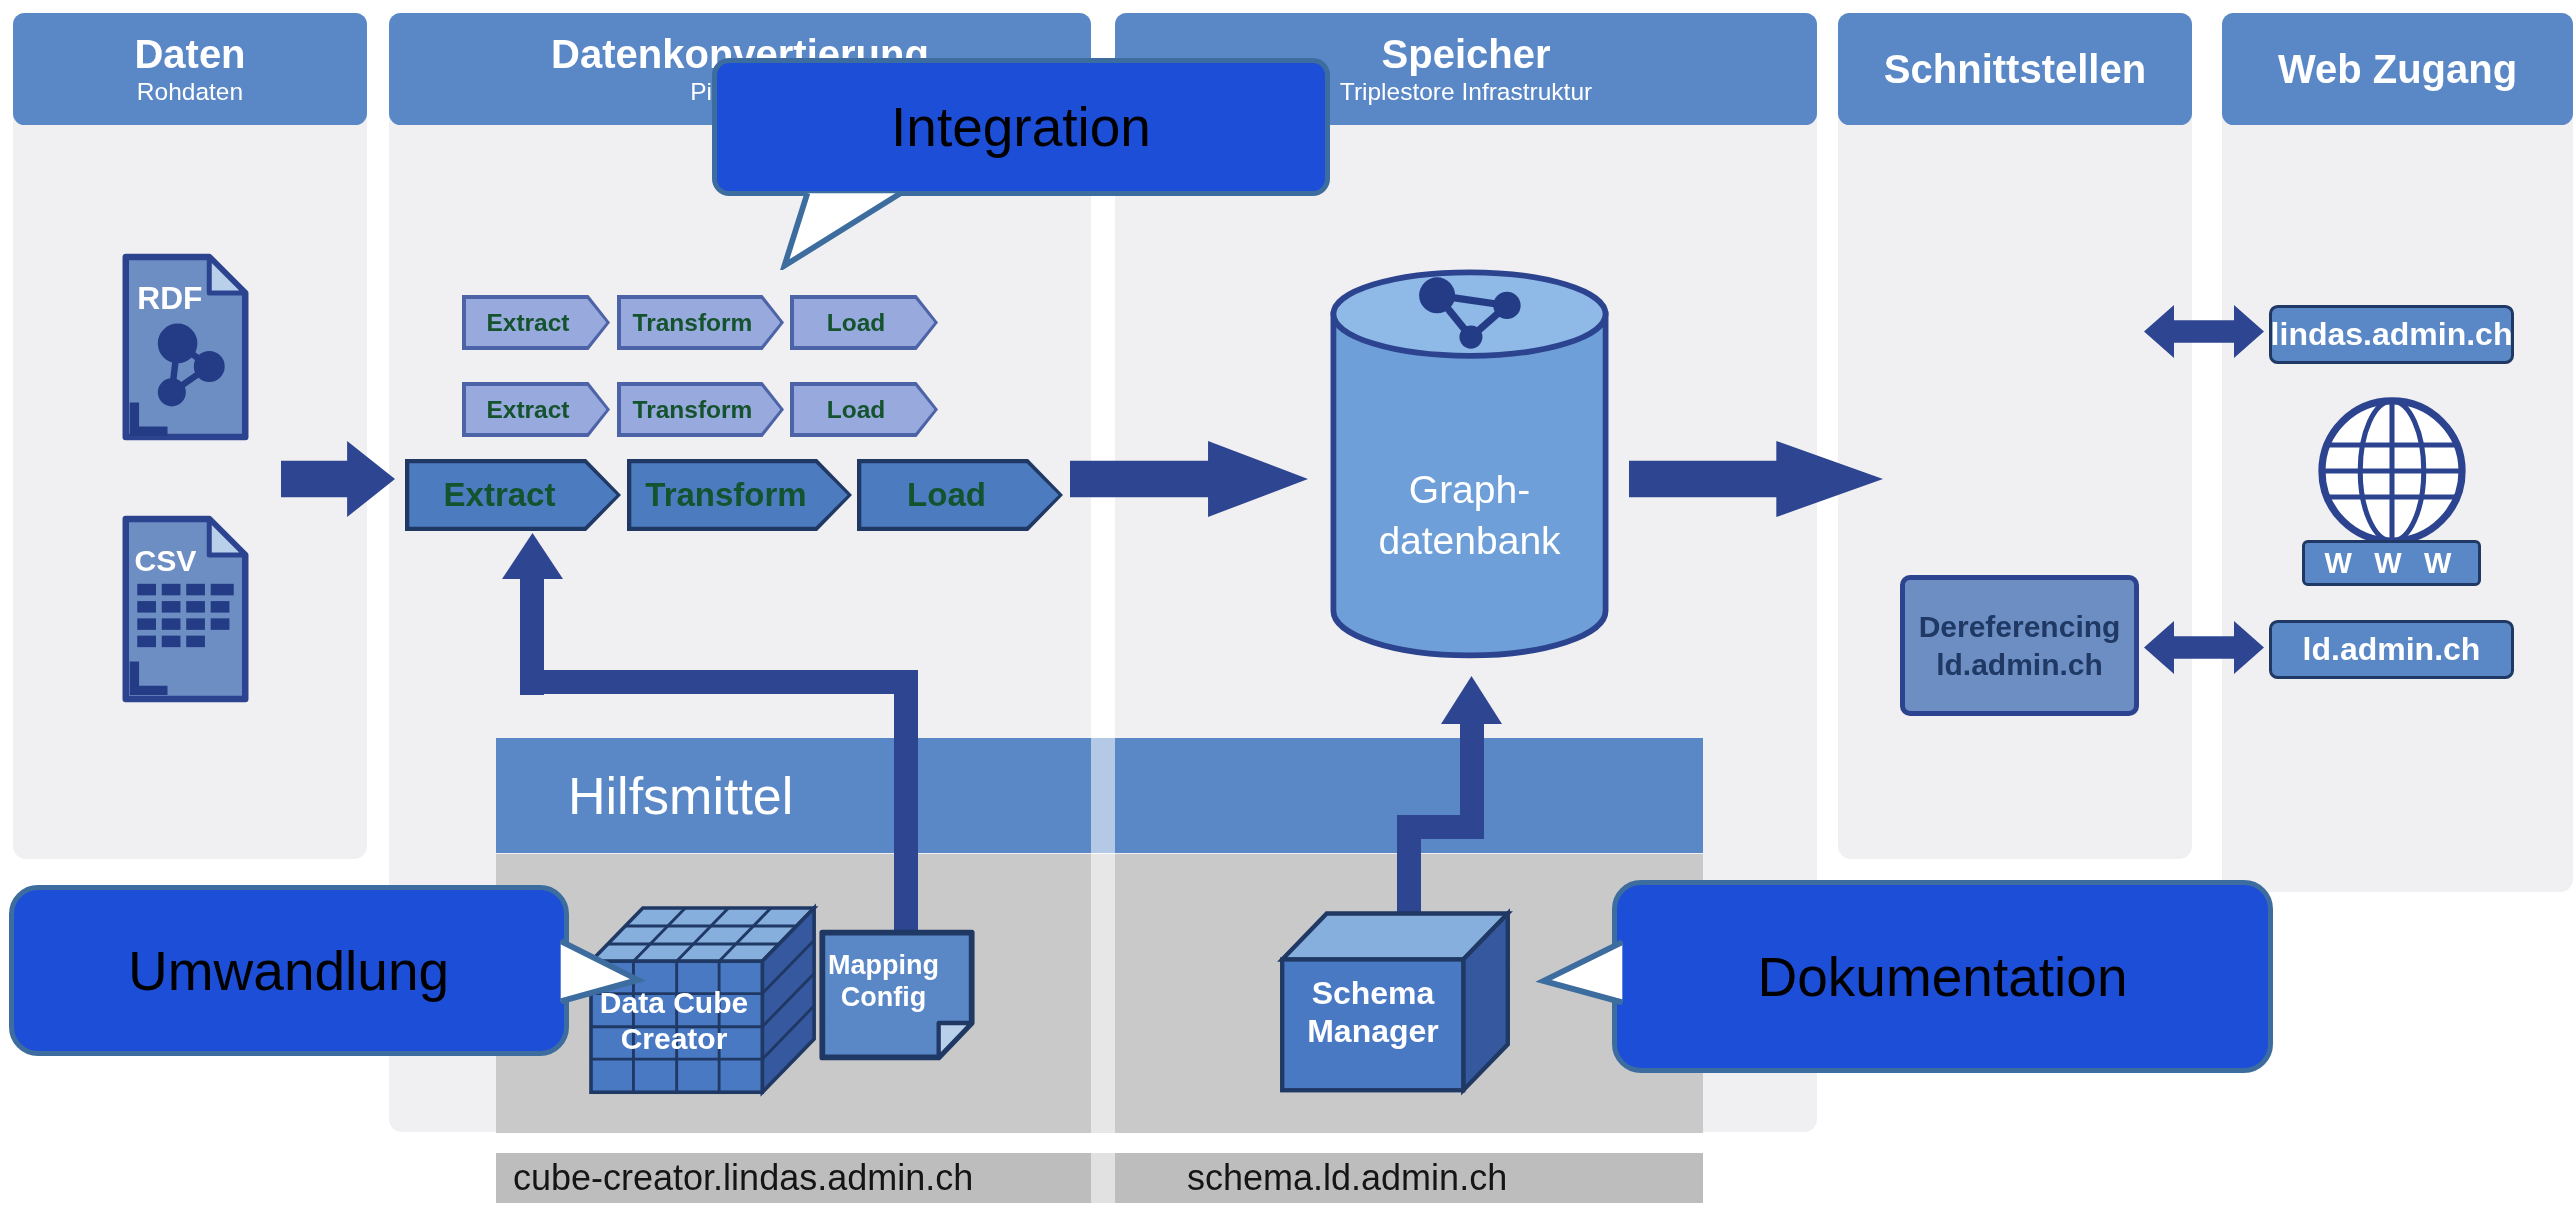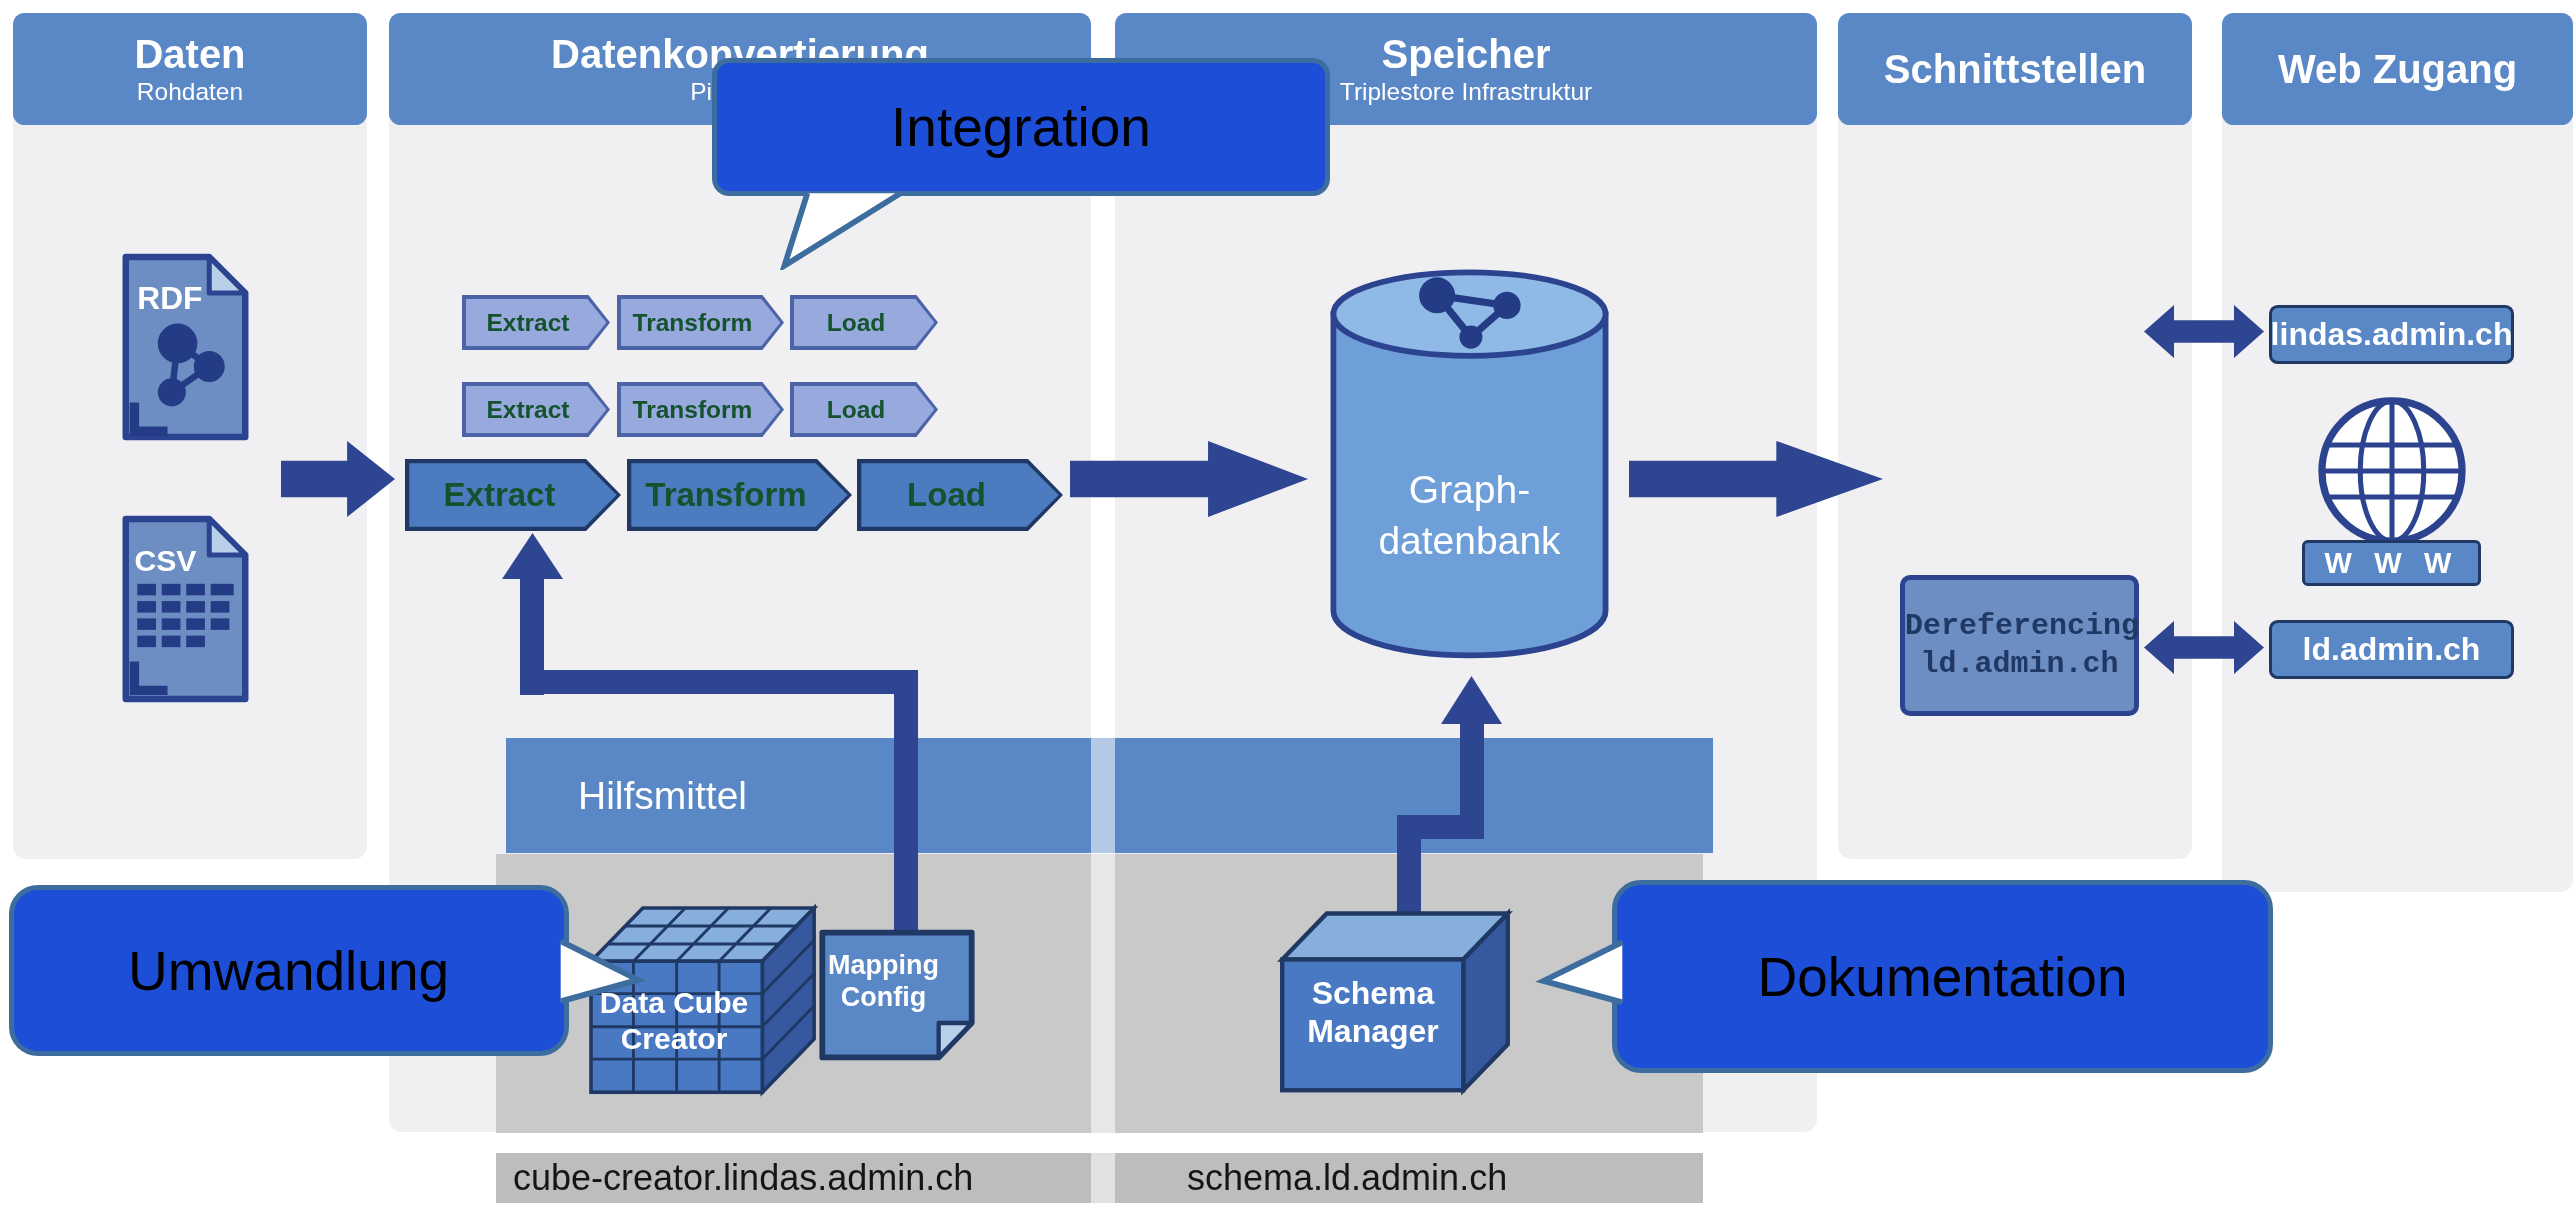--- a/index.html
+++ b/index.html
@@ -46,21 +46,21 @@
     clip-path:polygon(0 50%,25% 0,25% 29%,75% 29%,75% 0,100% 50%,75% 100%,75% 71%,25% 71%,25% 100%);}
   .seg{position:absolute;background:var(--navy);}
   .head-up{position:absolute;background:var(--navy);clip-path:polygon(50% 0,100% 100%,0 100%);}
   .box{position:absolute;background:var(--box-fill);border:5px solid var(--stroke-navy);
        border-radius:10px;color:var(--box-text);font-weight:bold;text-align:center;
        display:flex;flex-direction:column;justify-content:center;box-sizing:border-box;line-height:1.25;}
   .badge{position:absolute;background:var(--header-blue);border:3.6px solid var(--etl-big-border);
          border-radius:8.6px;color:#ffffff;font-weight:bold;display:flex;align-items:center;
          justify-content:center;box-sizing:border-box;}
   .band{position:absolute;background:var(--header-blue);color:#fff;display:flex;align-items:center;
-        font-size:39px;margin-left:10px;}
+        font-size:52px;}
   .graybody{position:absolute;background:var(--tools-gray);}
   .tool-text{position:absolute;color:#fff;font-weight:bold;text-align:center;line-height:1.2;}
   .cyl-text{position:absolute;color:#fff;font-size:39px;text-align:center;line-height:1.3;}
   .bubble{position:absolute;background:#1d4ed8;border:5px solid var(--bubble-border);
           display:flex;align-items:center;justify-content:center;font-size:55px;color:#000;
           box-sizing:border-box;}
   .footer-strip{position:absolute;background:var(--footer-gray);}
   .footer-url{position:absolute;font-size:36px;color:#151515;line-height:50px;height:50px;}
   .gapline{position:absolute;background:rgba(255,255,255,0.55);}
   svg{display:block;}
@@ -206,21 +206,21 @@
       <circle cx="150" cy="38" r="25" fill="#243c86"></circle>
       <circle cx="247" cy="52" r="19" fill="#243c86"></circle>
       <circle cx="197" cy="96" r="16" fill="#243c86"></circle>
     </g>
   </svg>
   <div class="cyl-text" style="left:1329px;top:465px;width:281px;">
     <div>Graph-</div>
     <div>datenbank</div>
   </div>
 
-  <div class="box" style="left:1900px;top:575px;width:239px;height:141px;font-size:30px;font-family:Liberation Mono, monospace;">
+  <div class="box" style="left:1900px;top:575px;width:239px;height:141px;font-size:30px;">
     <div>Dereferencing</div>
     <div>ld.admin.ch</div>
   </div>
 
   <div class="dflow" style="left:2144px;top:305px;width:120px;height:53px;"></div>
   <div class="dflow" style="left:2144px;top:621px;width:120px;height:53px;"></div>
 
   <div class="badge" style="left:2269px;top:305px;width:245px;height:59px;font-size:32px;">
     <span>lindas.admin.ch</span>
   </div>

